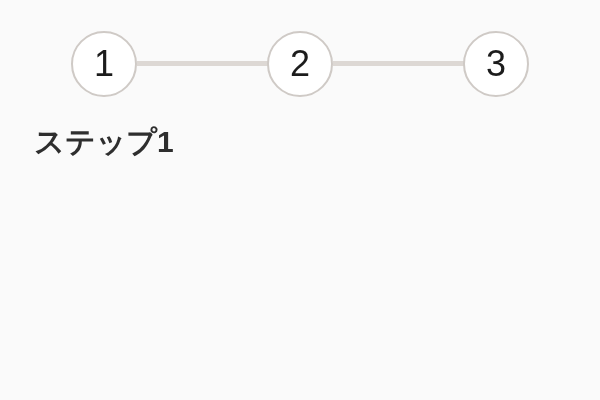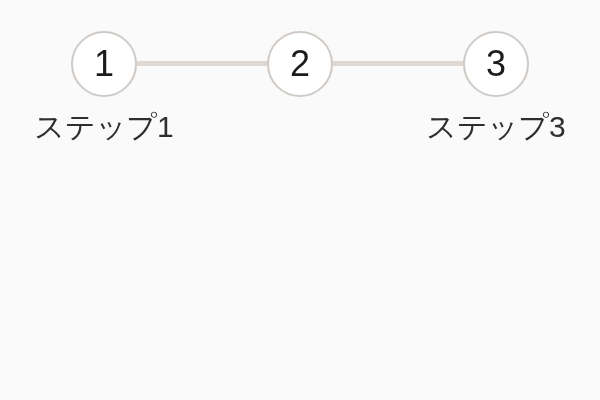--- a/index.html
+++ b/index.html
@@ -50,25 +50,26 @@
     background: var(--circle-fill);
     display: flex;
     align-items: center;
     justify-content: center;
     font-size: 36px;
     line-height: 1;
     color: var(--number-text);
     cursor: default;
   }
   .label {
-    margin-top: 15px;
+    margin-top: 30px;
     font-size: 30px;
     line-height: 1;
     color: var(--label-text);
     white-space: nowrap;
+    font-weight: bold;
   }
 </style>
 </head>
 <body>
 
 <div class="stepper">
 
   <div class="step">
     <div class="circle">
       <span>1</span>
@@ -81,16 +82,15 @@
     <div class="circle">
       <span>2</span>
     </div>
   </div>
 
   <div class="step">
     <div class="connector"></div>
     <div class="circle">
       <span>3</span>
     </div>
-    <div class="label">ステップ3</div>
   </div>
 
 </div>
 
 </body></html>

